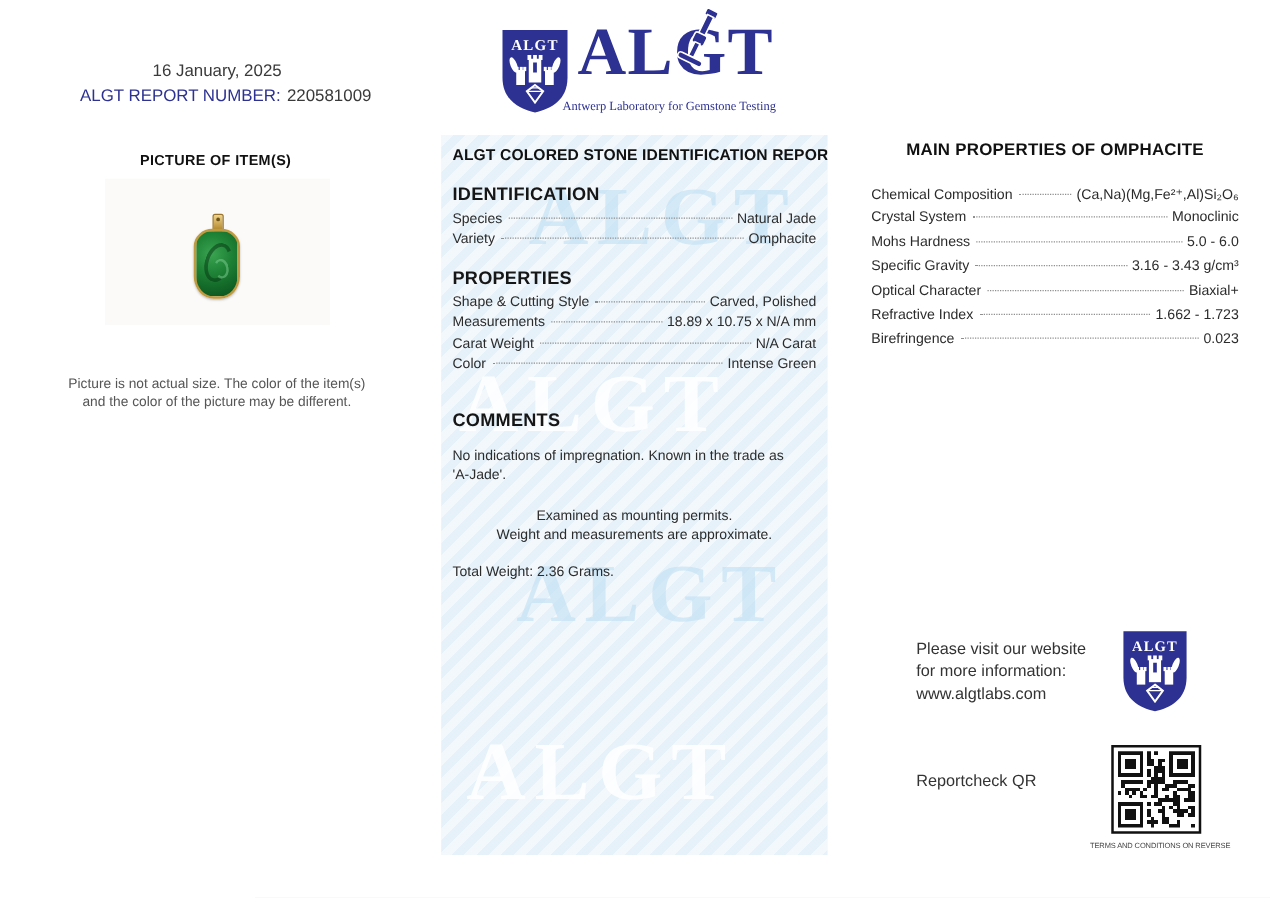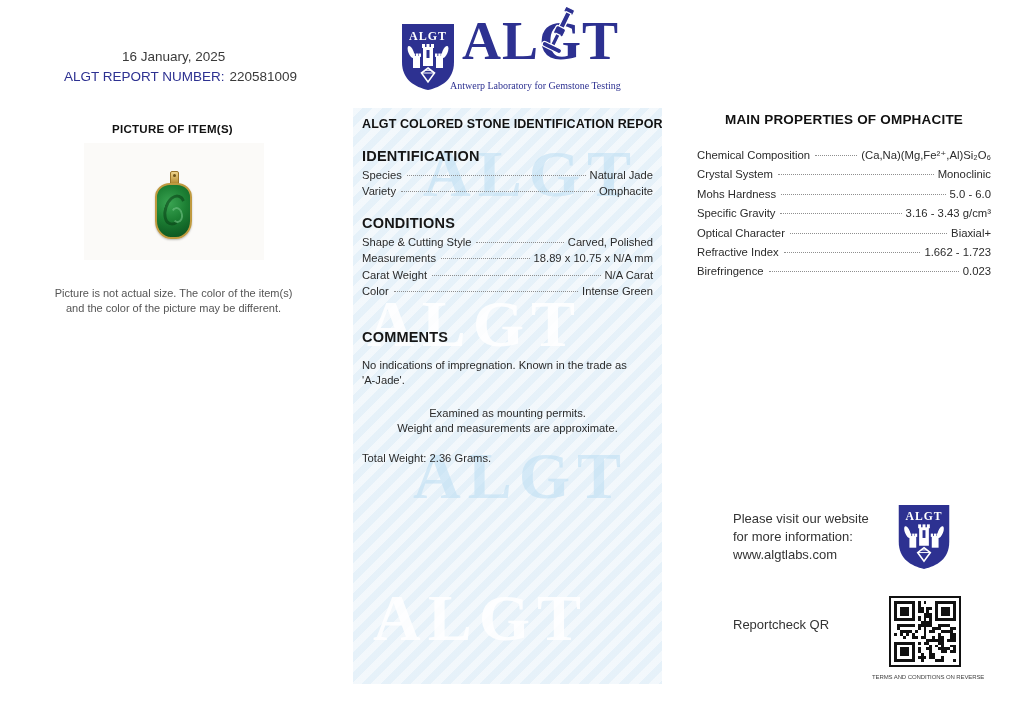--- a/index.html
+++ b/index.html
@@ -23,21 +23,21 @@
   .pic-title { position:absolute; left:60px; top:123px; width:225px; text-align:center; font-size:11.5px; font-weight:bold; color:#111; letter-spacing:0.3px; }
   .photo-box { position:absolute; left:84px; top:143px; width:180px; height:117px; background:#fbfaf8; display:flex; align-items:center; justify-content:center; }
   .pendant { position:relative; width:40px; height:72px; margin-top:10px; }
   .bail { position:absolute; left:15.5px; top:0; width:9px; height:14px; background:linear-gradient(#efd48c,#b3872c); border-radius:2px; border:1px solid #9a742a; }
   .bail::after { content:""; position:absolute; left:2px; top:2px; width:3px; height:3px; background:#6e5318; border-radius:50%; }
   .stone { position:absolute; left:1px; top:12px; width:37px; height:56px; border-radius:15px 15px 16px 16px / 14px 14px 18px 18px;
            background:radial-gradient(circle at 38% 35%, #3aa452 0%, #1d8034 42%, #116326 75%, #0b4f1d 100%);
            border:2px solid #bf9a40; box-shadow:0 1px 2px rgba(0,0,0,0.25); }
   .stone::before { content:""; position:absolute; left:7px; top:9px; width:15px; height:26px; border:3px solid rgba(8,60,20,0.55); border-radius:50%; border-right-color:transparent; transform:rotate(18deg); }
   .stone::after { content:""; position:absolute; left:14px; top:22px; width:8px; height:12px; border:2px solid rgba(120,200,140,0.55); border-radius:50%; border-left-color:transparent; transform:rotate(-10deg); }
-  .disclaimer { position:absolute; left:46px; top:286px; width:255px; text-align:center; font-size:11px; line-height:15px; color:#555; }
+  .disclaimer { position:absolute; left:46px; top:300px; width:255px; text-align:center; font-size:11px; line-height:15px; color:#555; }
 
   
   .panel { position:absolute; left:353px; top:108px; width:309px; height:576px; background:#ecf4fa;
            background-image:repeating-linear-gradient(135deg, rgba(255,255,255,0.35) 0 7px, rgba(214,234,247,0.28) 7px 14px); overflow:hidden; }
   .wm { position:absolute; font-family:"Liberation Serif","DejaVu Serif",serif; font-weight:bold; font-size:66px; letter-spacing:7px; z-index:1; user-select:none; }
   .wm.a { color:rgba(186,221,243,0.55); }
   .wm.b { color:rgba(255,255,255,0.85); }
   .panel-content { position:relative; z-index:2; padding:9px 9px 0 9px; }
   .panel-title { font-size:12.5px; font-weight:bold; color:#111; letter-spacing:0.1px; white-space:nowrap; }
   .sec-head { font-size:14.5px; font-weight:bold; color:#161616; letter-spacing:0.2px; }
@@ -139,21 +139,21 @@
         <span class="lbl">Species</span>
           <span class="dots"></span>
           <span class="val">Natural Jade</span>
       </div>
       <div class="row">
         <span class="lbl">Variety</span>
           <span class="dots"></span>
           <span class="val">Omphacite</span>
       </div>
 
-      <div class="sec-head desc">CONDITIONS</div>
+      <div class="sec-head desc">PROPERTIES</div>
       <div class="row">
         <span class="lbl">Shape &amp; Cutting Style</span>
           <span class="dots"></span>
           <span class="val">Carved, Polished</span>
       </div>
       <div class="row">
         <span class="lbl">Measurements</span>
           <span class="dots"></span>
           <span class="val">18.89 x 10.75 x N/A mm</span>
       </div>

